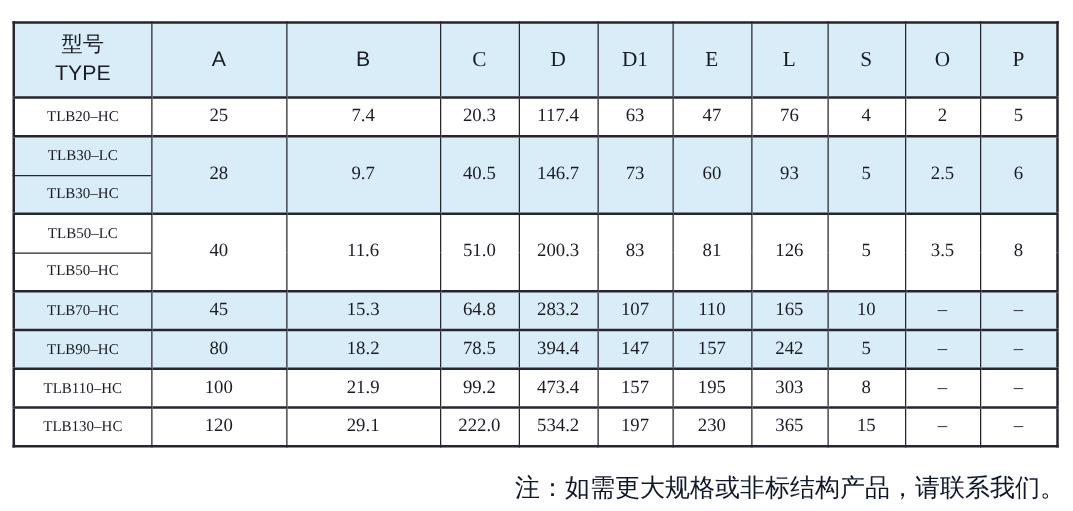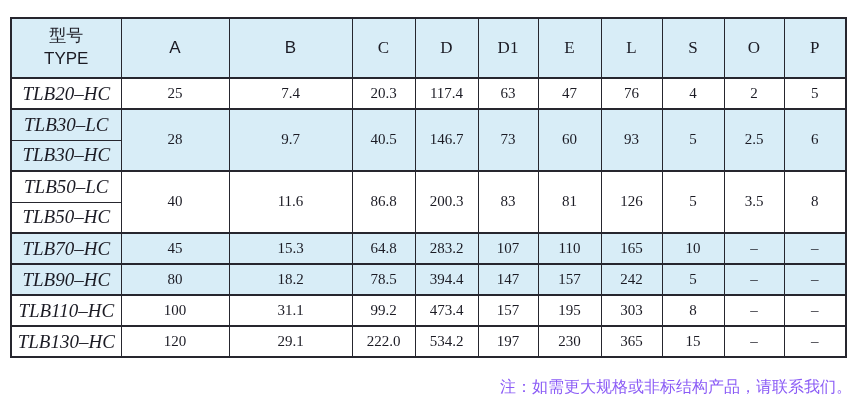--- a/index.html
+++ b/index.html
@@ -50,27 +50,27 @@
   
   .spec-table thead th.sans{font-family:"Liberation Sans", sans-serif;}
   .spec-table thead th.model-header{
     font-family:"Liberation Sans", sans-serif;
     font-size:17px;
     line-height:1.35;
   }
   .spec-table tbody tr{height:31px;}
   .spec-table tbody tr.tone-blue td{background:var(--blue);}
   .spec-table tbody tr.sub td{border-top-width:1px;}
-  .spec-table td.model-cell{font-size:19px;font-style:italic;}
+  .spec-table td.model-cell{font-size:12px;}
   .footnote{
     position:absolute;
     top:377px;
     right:6px;
-    font-size:16px;
-    color:#8b5cf6;
+    font-size:20px;
+    color:#0f172a;
     font-family:Liberation Sans, sans-serif;
     white-space:nowrap;
   }
 </style>
 </head>
 <body>
 
 <div class="spec-table-wrap">
   <table class="spec-table">
     <colgroup>
@@ -133,21 +133,21 @@
           <td rowspan="2">2.5</td>
           <td rowspan="2">6</td>
         </tr>
         <tr class="tone-blue sub">
           <td class="model-cell">TLB30–HC</td>
         </tr>
         <tr class="tone-white">
           <td class="model-cell">TLB50–LC</td>
           <td rowspan="2">40</td>
           <td rowspan="2">11.6</td>
-          <td rowspan="2">86.8</td>
+          <td rowspan="2">51.0</td>
           <td rowspan="2">200.3</td>
           <td rowspan="2">83</td>
           <td rowspan="2">81</td>
           <td rowspan="2">126</td>
           <td rowspan="2">5</td>
           <td rowspan="2">3.5</td>
           <td rowspan="2">8</td>
         </tr>
         <tr class="tone-white sub">
           <td class="model-cell">TLB50–HC</td>
@@ -174,21 +174,21 @@
           <td>147</td>
           <td>157</td>
           <td>242</td>
           <td>5</td>
           <td>–</td>
           <td>–</td>
         </tr>
         <tr class="tone-white">
           <td class="model-cell">TLB110–HC</td>
           <td>100</td>
-          <td>31.1</td>
+          <td>21.9</td>
           <td>99.2</td>
           <td>473.4</td>
           <td>157</td>
           <td>195</td>
           <td>303</td>
           <td>8</td>
           <td>–</td>
           <td>–</td>
         </tr>
         <tr class="tone-white">

